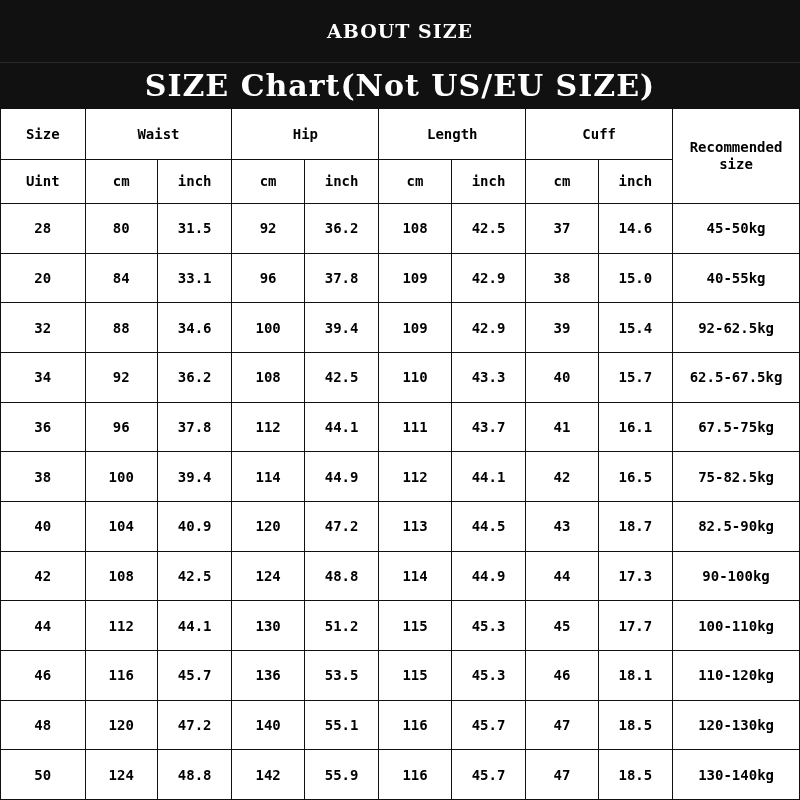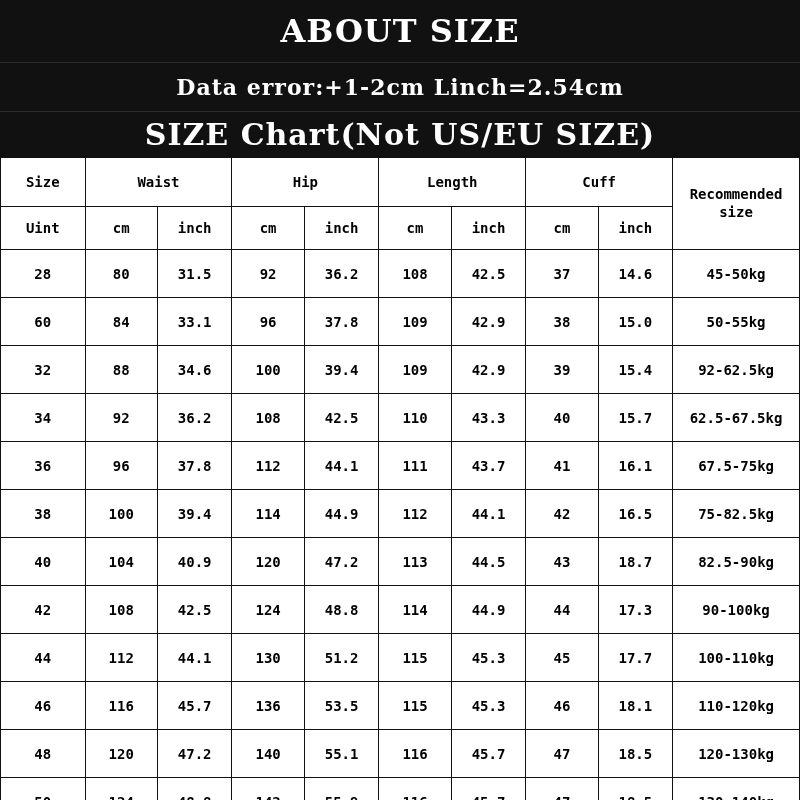--- a/index.html
+++ b/index.html
@@ -23,21 +23,21 @@
   .banner {
     background: #111111;
     color: #ffffff;
     text-align: center;
     font-weight: bold;
     letter-spacing: 1px;
   }
   .banner-title {
     height: 62px;
     line-height: 62px;
-    font-size: 32px;
+    font-size: 19px;
   }
   .banner-sub {
     height: 48px;
     line-height: 48px;
     font-size: 22px;
     border-top: 1px solid #2a2a2a;
   }
   .banner-chart {
     height: 45px;
     line-height: 45px;
@@ -92,21 +92,20 @@
   .col-cm     { width: 72px; }
   .col-inch   { width: 74px; }
   .col-rec    { width: 126px; }
 </style>
 </head>
 <body>
 
 <div class="page">
 
   <div class="banner banner-title">ABOUT SIZE</div>
-  <div class="banner banner-sub">Data error:+1-2cm Linch=2.54cm</div>
   <div class="banner banner-chart">SIZE Chart(Not US/EU SIZE)</div>
 
   <table class="size-table">
     <colgroup>
       <col class="col-size">
         <col class="col-cm">
         <col class="col-inch">
       <col class="col-cm">
         <col class="col-inch">
       <col class="col-cm">
@@ -141,30 +140,30 @@
           <td>31.5</td>
           <td>92</td>
           <td>36.2</td>
           <td>108</td>
           <td>42.5</td>
           <td>37</td>
           <td>14.6</td>
           <td class="rec-col">45-50kg</td>
         </tr>
         <tr class="data-row">
-          <td class="size-col">60</td>
+          <td class="size-col">20</td>
           <td>84</td>
           <td>33.1</td>
           <td>96</td>
           <td>37.8</td>
           <td>109</td>
           <td>42.9</td>
           <td>38</td>
           <td>15.0</td>
-          <td class="rec-col">50-55kg</td>
+          <td class="rec-col">40-55kg</td>
         </tr>
         <tr class="data-row">
           <td class="size-col">32</td>
           <td>88</td>
           <td>34.6</td>
           <td>100</td>
           <td>39.4</td>
           <td>109</td>
           <td>42.9</td>
           <td>39</td>

